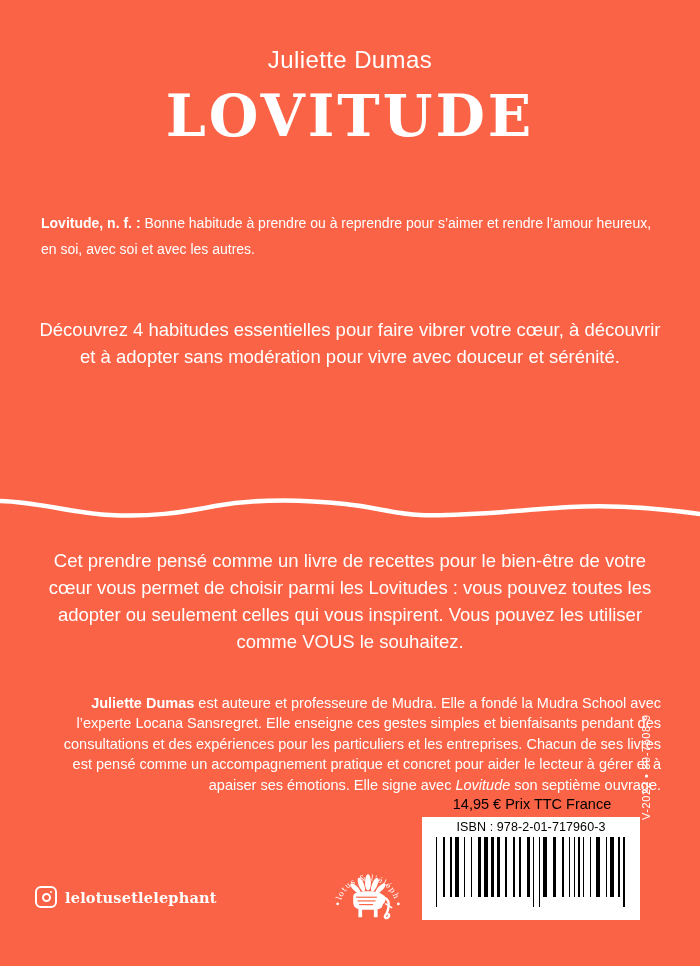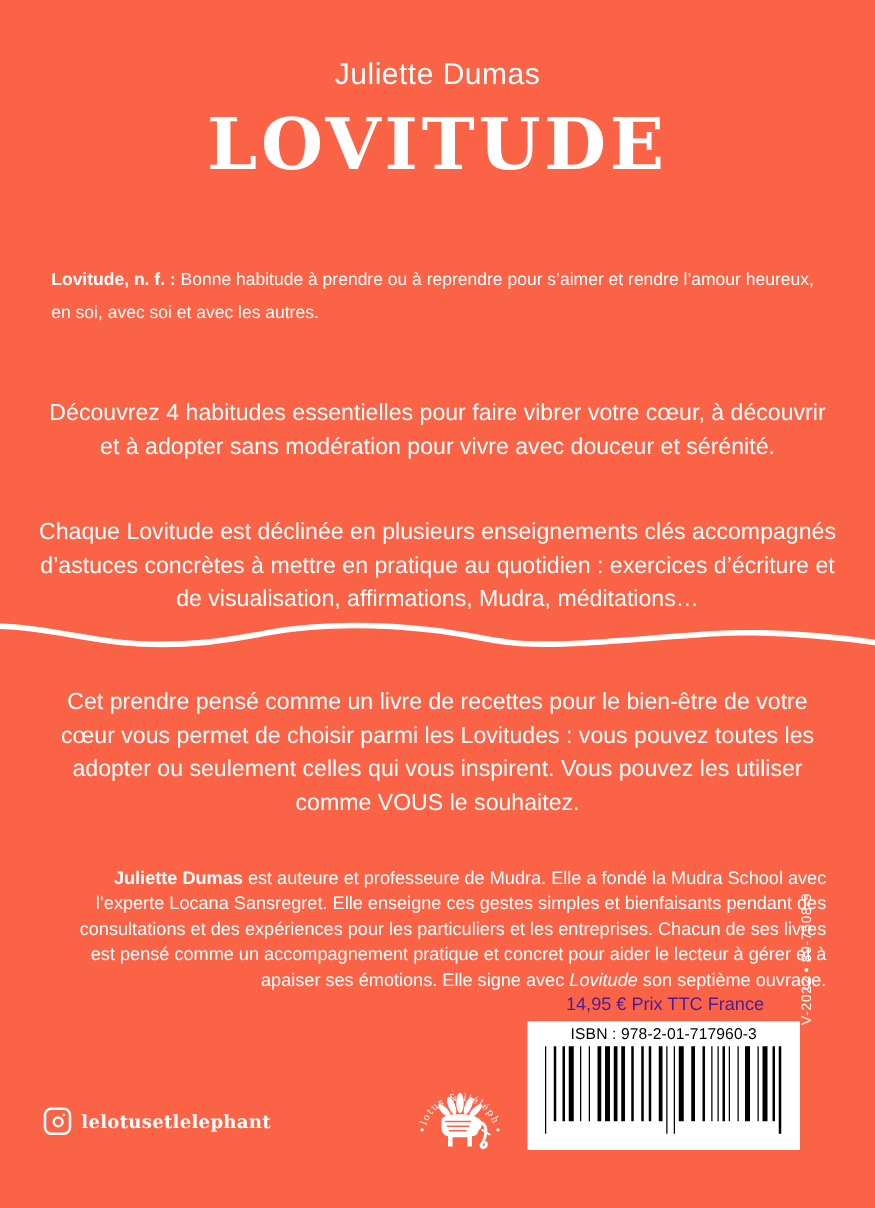--- a/index.html
+++ b/index.html
@@ -98,21 +98,21 @@
 
   
   .price {
     position: absolute;
     top: 796px;
     left: 422px;
     width: 220px;
     text-align: center;
     font-size: 14.5px;
     font-weight: 400;
-    color: #4c1d95;
+    color: #000000;
   }
 
   
   .barcode-box {
     position: absolute;
     top: 817px;
     left: 422px;
     width: 218px;
     height: 103px;
     background: #ffffff;
@@ -238,21 +238,20 @@
 <div class="page">
 
   <div class="author-line">Juliette Dumas</div>
 
   <div class="book-title">LOVITUDE</div>
 
   <p class="definition"><b>Lovitude, n. f. :</b><span> Bonne habitude à prendre ou à reprendre pour s’aimer et rendre l’amour heureux, en soi, avec soi et avec les autres.</span></p>
 
   <p class="para-center" id="para-habitudes">Découvrez 4 habitudes essentielles pour faire vibrer votre cœur, à découvrir et à adopter sans modération pour vivre avec douceur et sérénité.</p>
 
-  <p class="para-center" id="para-enseignements">Chaque Lovitude est déclinée en plusieurs enseignements clés accompagnés d’astuces concrètes à mettre en pratique au quotidien : exercices d’écriture et de visualisation, affirmations, Mudra, méditations…</p>
 
   <svg class="wave" viewBox="0 0 700 32" preserveAspectRatio="none">
     <path d="M0,8 C40,9 70,20 110,22 C150,24 180,20 215,13 C255,6 300,6 345,11 C375,14 395,21 420,22 C460,24 520,17 570,14 C620,11 665,16 700,21" fill="none" stroke="#ffffff" stroke-width="4.5" stroke-linecap="round"></path>
   </svg>
 
   <p class="para-center" id="para-ouvrage">Cet prendre pensé comme un livre de recettes pour le bien-être de votre cœur vous permet de choisir parmi les Lovitudes : vous pouvez toutes les adopter ou seulement celles qui vous inspirent. Vous pouvez les utiliser comme VOUS le souhaitez.</p>
 
   <p class="bio"><b>Juliette Dumas</b><span> est auteure et professeure de Mudra. Elle a fondé la Mudra School avec l’experte Locana Sansregret. Elle enseigne ces gestes simples et bienfaisants pendant des consultations et des expériences pour les particuliers et les entreprises. Chacun de ses livres est pensé comme un accompagnement pratique et concret pour aider le lecteur à gérer et à apaiser ses émotions. Elle signe avec </span><i>Lovitude</i><span> son septième ouvrage.</span></p>
 
   <div class="price">14,95 € Prix TTC France</div>

